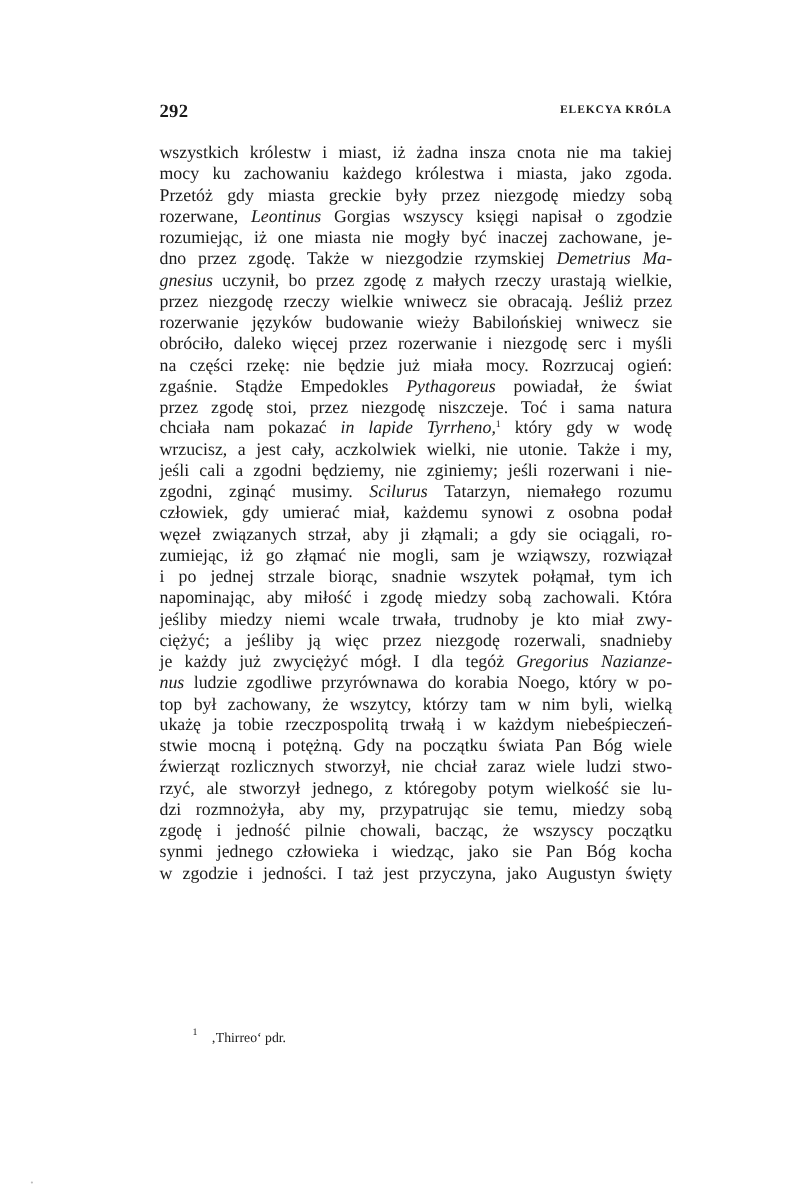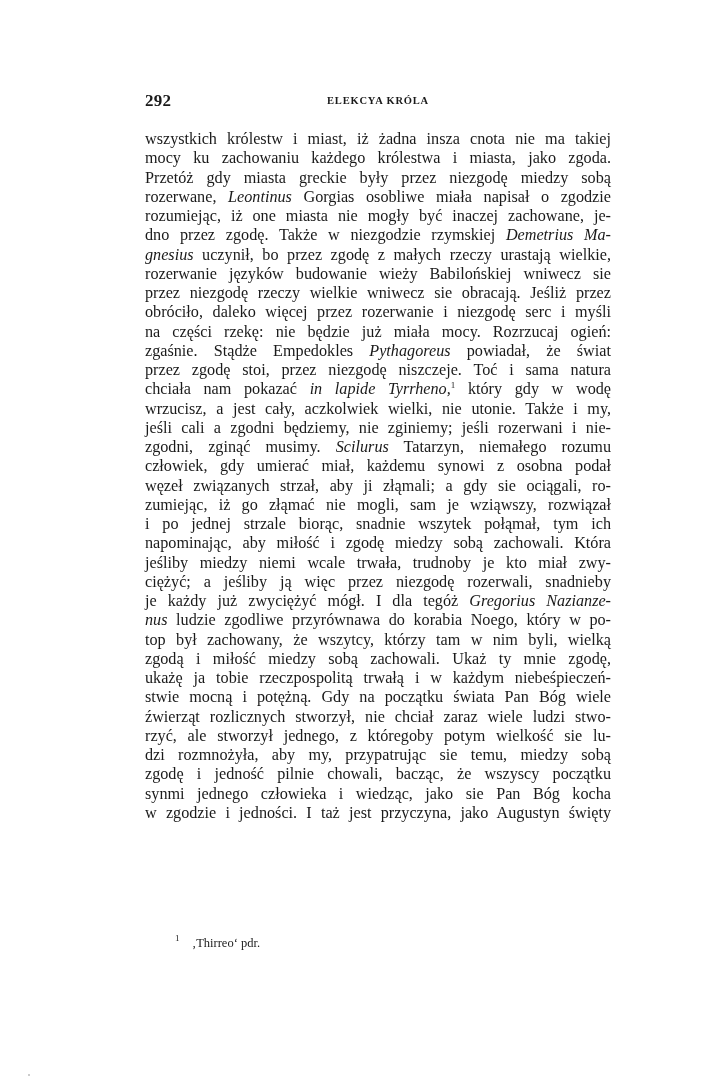--- a/index.html
+++ b/index.html
@@ -1,20 +1,20 @@
 <!DOCTYPE html>
 <html><head>
   <meta charset="utf-8">
   <style>
     html, body { margin: 0; padding: 0; background: #ffffff; }
     body { width: 720px; height: 1077px; position: relative; overflow: hidden; color: #1a1a1a; }
     .page { position: absolute; left: 145px; top: 0; width: 466px; font-family: "Liberation Serif", "DejaVu Serif", serif; }
     .running-head { position: absolute; top: 91px; left: 0; width: 466px; height: 20px; }
     .page-number { position: absolute; left: 0; top: 0; font-size: 17px; font-weight: bold; letter-spacing: 0.2px; }
-    .running-title { position: absolute; left: 0; right: 0; top: 4px; text-align: center; font-size: 10.5px; letter-spacing: 0.8px; font-weight: bold; }
+    .running-title { position: absolute; left: 0; right: 0; top: 4px; text-align: right; font-size: 10.5px; letter-spacing: 0.8px; font-weight: bold; }
     .body-text { position: absolute; top: 130px; left: 0; width: 466px; }
     .line { display: block; height: 19.25px; line-height: 19.25px; font-size: 16.2px; text-align: justify; text-align-last: justify; white-space: nowrap; overflow: visible; }
     .line span.inner { display: inline-block; width: 466px; text-align: justify; text-align-last: justify; white-space: normal; }
     i { font-style: italic; }
     sup { font-size: 9px; vertical-align: 6px; line-height: 0; }
     .footnote { position: absolute; top: 936px; left: 30px; font-size: 12.5px; }
     .scan-dot { position: absolute; left: 28px; top: 1074px; width: 2px; height: 2px; background: #bbbbbb; border-radius: 50%; }
   </style>
 </head>
 <body>
@@ -22,45 +22,44 @@
 <div class="page">
   <div class="running-head">
     <span class="page-number">292</span>
     <div class="running-title">ELEKCYA KRÓLA</div>
   </div>
 
   <div class="body-text" id="body-text">
       <div class="line"><span class="inner"><span>wszystkich królestw i miast, iż żadna insza cnota nie ma takiej</span></span></div>
       <div class="line"><span class="inner"><span>mocy ku zachowaniu każdego królestwa i miasta, jako zgoda.</span></span></div>
       <div class="line"><span class="inner"><span>Przetóż gdy miasta greckie były przez niezgodę miedzy sobą</span></span></div>
-      <div class="line"><span class="inner"><span>rozerwane, </span><i>Leontinus</i><span> Gorgias osobliwe miała napisał o zgodzie</span></span></div>
+      <div class="line"><span class="inner"><span>rozerwane, </span><i>Leontinus</i><span> Gorgias wszyscy księgi napisał o zgodzie</span></span></div>
       <div class="line"><span class="inner"><span>rozumiejąc, iż one miasta nie mogły być inaczej zachowane, je-</span></span></div>
       <div class="line"><span class="inner"><span>dno przez zgodę. Także w niezgodzie rzymskiej </span><i>Demetrius Ma-</i></span></div>
       <div class="line"><span class="inner"><i>gnesius</i><span> uczynił, bo przez zgodę z małych rzeczy urastają wielkie,</span></span></div>
+      <div class="line"><span class="inner"><span>przez niezgodę rzeczy wielkie wniwecz sie obracają. Jeśliż przez</span></span></div>
       <div class="line"><span class="inner"><span>rozerwanie języków budowanie wieży Babilońskiej wniwecz sie</span></span></div>
-      <div class="line"><span class="inner"><span>przez niezgodę rzeczy wielkie wniwecz sie obracają. Jeśliż przez</span></span></div>
       <div class="line"><span class="inner"><span>obróciło, daleko więcej przez rozerwanie i niezgodę serc i myśli</span></span></div>
       <div class="line"><span class="inner"><span>na części rzekę: nie będzie już miała mocy. Rozrzucaj ogień:</span></span></div>
       <div class="line"><span class="inner"><span>zgaśnie. Stądże Empedokles </span><i>Pythagoreus</i><span> powiadał, że świat</span></span></div>
       <div class="line"><span class="inner"><span>przez zgodę stoi, przez niezgodę niszczeje. Toć i sama natura</span></span></div>
       <div class="line"><span class="inner"><span>chciała nam pokazać </span><i>in lapide Tyrrheno,</i><sup>1</sup><span> który gdy w wodę</span></span></div>
       <div class="line"><span class="inner"><span>wrzucisz, a jest cały, aczkolwiek wielki, nie utonie. Także i my,</span></span></div>
       <div class="line"><span class="inner"><span>jeśli cali a zgodni będziemy, nie zginiemy; jeśli rozerwani i nie-</span></span></div>
       <div class="line"><span class="inner"><span>zgodni, zginąć musimy. </span><i>Scilurus</i><span> Tatarzyn, niemałego rozumu</span></span></div>
       <div class="line"><span class="inner"><span>człowiek, gdy umierać miał, każdemu synowi z osobna podał</span></span></div>
       <div class="line"><span class="inner"><span>węzeł związanych strzał, aby ji złąmali; a gdy sie ociągali, ro-</span></span></div>
       <div class="line"><span class="inner"><span>zumiejąc, iż go złąmać nie mogli, sam je wziąwszy, rozwiązał</span></span></div>
       <div class="line"><span class="inner"><span>i po jednej strzale biorąc, snadnie wszytek połąmał, tym ich</span></span></div>
       <div class="line"><span class="inner"><span>napominając, aby miłość i zgodę miedzy sobą zachowali. Która</span></span></div>
       <div class="line"><span class="inner"><span>jeśliby miedzy niemi wcale trwała, trudnoby je kto miał zwy-</span></span></div>
       <div class="line"><span class="inner"><span>ciężyć; a jeśliby ją więc przez niezgodę rozerwali, snadnieby</span></span></div>
       <div class="line"><span class="inner"><span>je każdy już zwyciężyć mógł. I dla tegóż </span><i>Gregorius Nazianze-</i></span></div>
       <div class="line"><span class="inner"><i>nus</i><span> ludzie zgodliwe przyrównawa do korabia Noego, który w po-</span></span></div>
       <div class="line"><span class="inner"><span>top był zachowany, że wszytcy, którzy tam w nim byli, wielką</span></span></div>
-      <div class="line"><span class="inner"><span>zgodą i miłość miedzy sobą zachowali. Ukaż ty mnie zgodę,</span></span></div>
       <div class="line"><span class="inner"><span>ukażę ja tobie rzeczpospolitą trwałą i w każdym niebeśpieczeń-</span></span></div>
       <div class="line"><span class="inner"><span>stwie mocną i potężną. Gdy na początku świata Pan Bóg wiele</span></span></div>
       <div class="line"><span class="inner"><span>źwierząt rozlicznych stworzył, nie chciał zaraz wiele ludzi stwo-</span></span></div>
       <div class="line"><span class="inner"><span>rzyć, ale stworzył jednego, z któregoby potym wielkość sie lu-</span></span></div>
       <div class="line"><span class="inner"><span>dzi rozmnożyła, aby my, przypatrując sie temu, miedzy sobą</span></span></div>
       <div class="line"><span class="inner"><span>zgodę i jedność pilnie chowali, bacząc, że wszyscy początku</span></span></div>
       <div class="line"><span class="inner"><span>synmi jednego człowieka i wiedząc, jako sie Pan Bóg kocha</span></span></div>
       <div class="line"><span class="inner"><span>w zgodzie i jedności. I taż jest przyczyna, jako Augustyn święty</span></span></div>
     </div>
 

